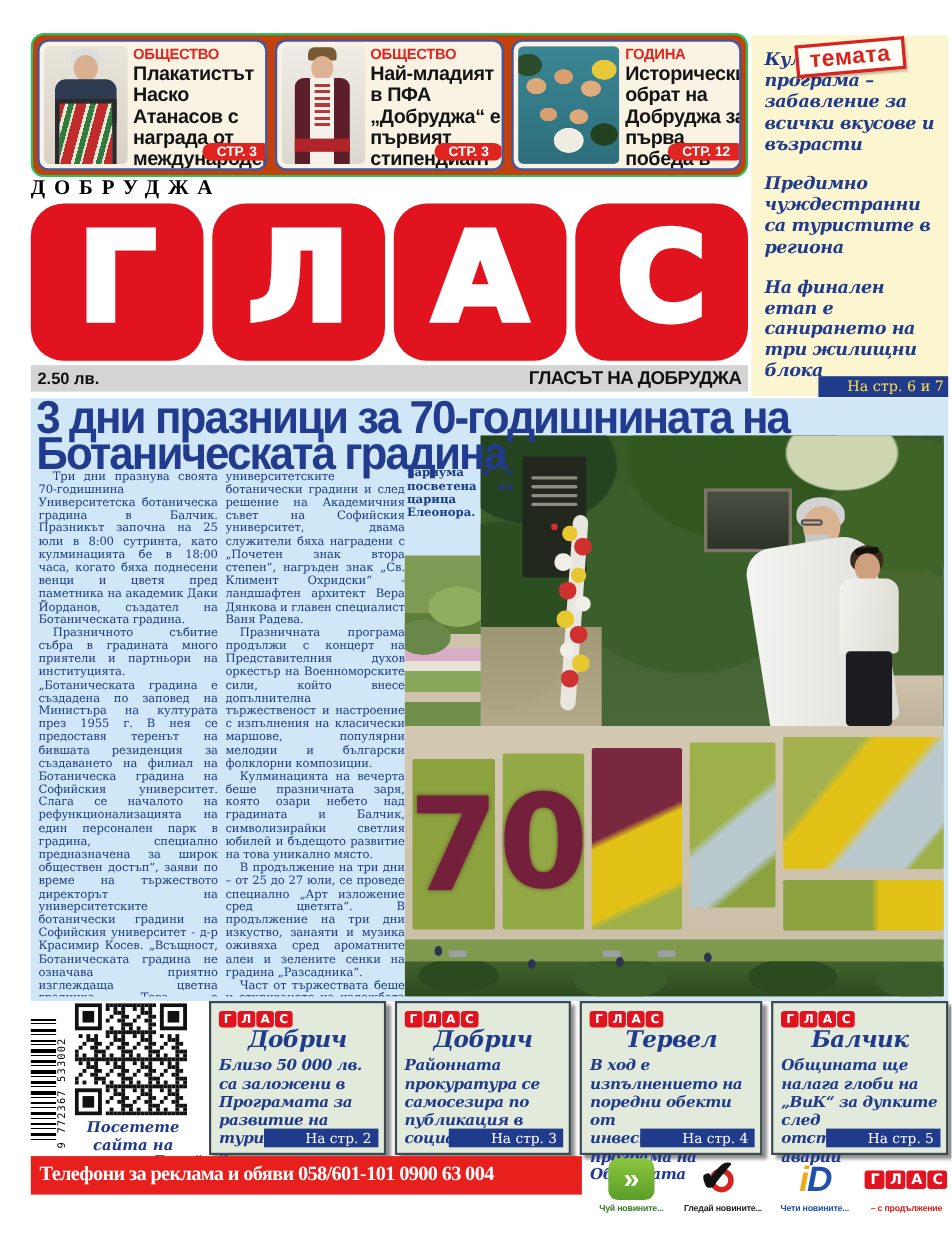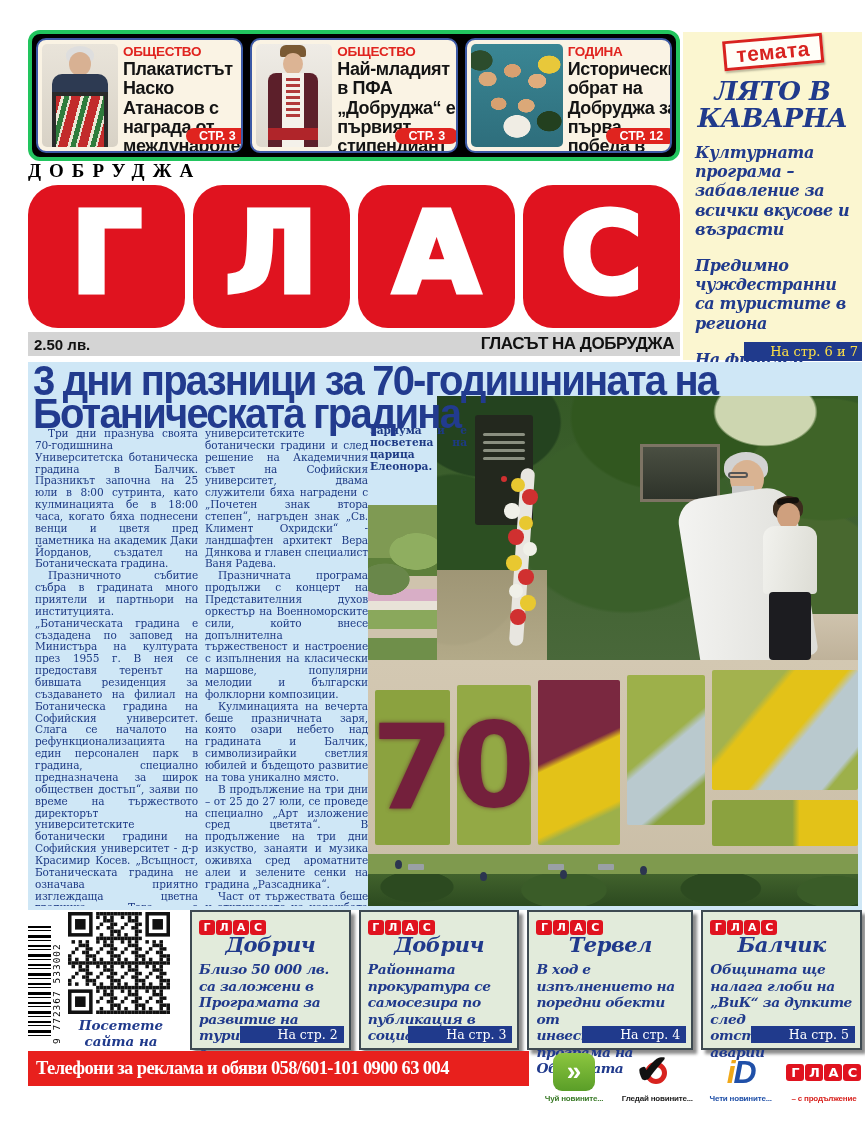--- a/index.html
+++ b/index.html
@@ -1,21 +1,21 @@
 <!DOCTYPE html>
 <html><head>
 <meta charset="utf-8">
 <style>
   *{box-sizing:border-box;margin:0;padding:0}
   html,body{width:865px;height:1123px}
   body{position:relative;background:#fff;font-family:"Liberation Sans",sans-serif;overflow:hidden}
   .abs{position:absolute}
 
   
-  .top-strip{left:28px;top:30px;width:652px;height:131px;background:#000000;border:4px solid #22c55e;border-radius:12px;display:flex;gap:7px;padding:4px}
+  .top-strip{left:28px;top:30px;width:652px;height:131px;background:#c2410c;border:2px solid #22c55e;border-radius:12px;display:flex;gap:7px;padding:4px}
   .teaser{flex:1;border:2px solid #3c59a6;border-radius:10px;background:#faf3e4;display:flex;gap:5px;padding:4px;position:relative;overflow:hidden}
   .t-photo{width:76px;flex-shrink:0;border-radius:5px;position:relative;overflow:hidden}
   .t-body{flex:1;position:relative;padding-right:2px}
   .t-section{color:#e0241f;font-weight:bold;font-size:13.5px;letter-spacing:-.3px}
   .t-title{color:#141414;font-weight:bold;font-size:18px;line-height:1.07;letter-spacing:-.4px;margin-top:1px}
   .t-page{position:absolute;bottom:3px;right:4px;background:#e0241f;color:#fff;font-weight:bold;font-size:12.5px;padding:1px 13px;border-radius:9px}
   
   .tp1{background:linear-gradient(180deg,#e9e4da,#d8d2c6)}
   .tp1 .hair{position:absolute;left:24px;top:2px;width:28px;height:18px;background:#dedede;border-radius:50% 50% 40% 40%}
   .tp1 .head{position:absolute;left:27px;top:8px;width:22px;height:24px;background:#d8b193;border-radius:50%}
@@ -201,21 +201,20 @@
     <div class="t-body">
       <div class="t-section">ГОДИНА</div>
       <div class="t-title">Исторически обрат на Добруджа за първа победа в Елита след 22 години</div>
       <div class="t-page">СТР. 12</div>
     </div>
   </div>
 </div>
 
 <div class="abs sidebar">
   <div class="stamp">темата</div>
-  <div class="sb-title">ЛЯТО В КАВАРНА</div>
   <div class="sb-items">
     <p>Културната програма – забавление за всички вкусове и възрасти</p>
     <p>Предимно чуждестранни са туристите в региона</p>
     <p>На финален етап е санирането на три жилищни блока</p>
   </div>
   <div class="sb-pageref">На стр. 6  и 7</div>
 </div>
 
 <div class="abs masthead">
   <div class="mast-top">

